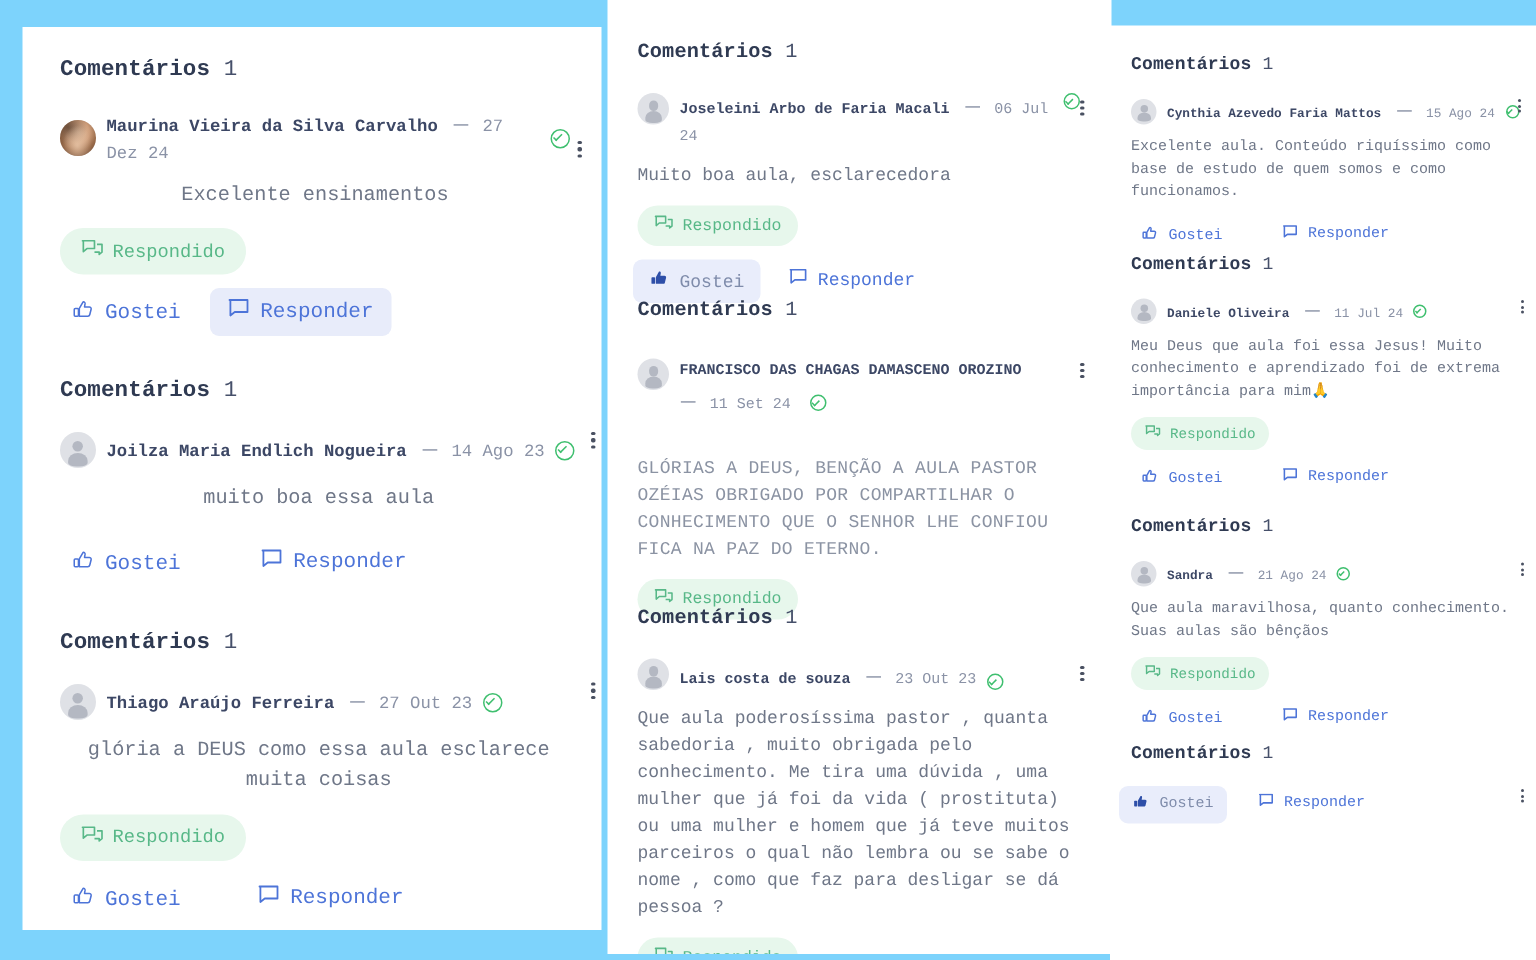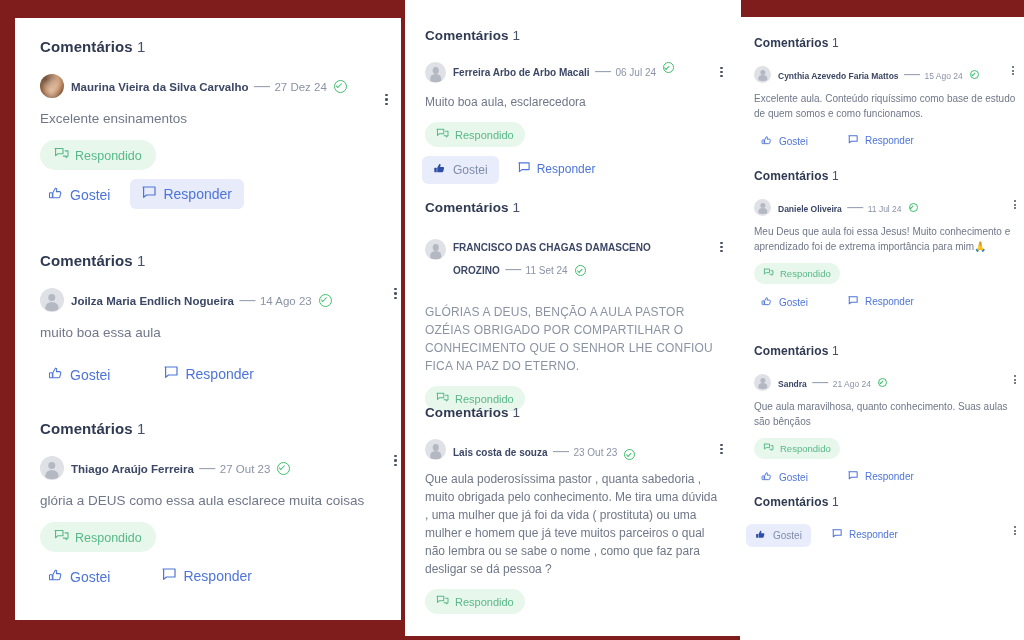--- a/index.html
+++ b/index.html
@@ -9,21 +9,22 @@
     height: 640px;
     background: #000000;
     font-family: "Liberation Sans", sans-serif;
     overflow: hidden;
   }
 
   #stage {
     position: relative;
     width: 1024px;
     height: 640px;
-    background: #7f1d1d;
+    background: #7dd3fc;
+    font-family: Liberation Mono, monospace;
   }
 
   
   .panel {
     position: absolute;
     background: #ffffff;
     overflow: hidden;
   }
   #panel-left   { left: 15px;  top: 18px; width: 386px; height: 602px; }
   #panel-mid    { left: 405px; top: 0px;  width: 336px; height: 636px; }
@@ -120,21 +121,21 @@
   }
 
   .comment-body {
     color: #6f7788;
     line-height: 1.5;
   }
   .comment-body.caps { color: #8b93a3; letter-spacing: .2px; margin-top: 23px; }
 
   .badge-respondido {
     display: inline-flex;
-    align-items: flex-end;
+    align-items: center;
     gap: 6px;
     background: #e7f7ec;
     color: #58b888;
     border-radius: 999px;
     white-space: nowrap;
   }
 
   .actions { display: flex; align-items: flex-start; }
 
   .act {
@@ -174,21 +175,21 @@
   #panel-left .act { font-size: 14px; padding: 7px 12px; }
   #panel-left .avatar { width: 24px; height: 24px; }
   #panel-left .verified { width: 13px; height: 13px; }
 
   #l-blk1 { position: absolute; left: 25px; top: 20px;  width: 340px; }
   #l-blk2 { position: absolute; left: 25px; top: 234px; width: 345px; }
   #l-blk3 { position: absolute; left: 25px; top: 402px; width: 345px; }
 
   #panel-left .comments-header { margin-bottom: 19px; }
   #panel-left .author-row { margin-bottom: 11px; }
-  #panel-left .comment-body { margin-bottom: 11px; }
+  #panel-left .comment-body { margin-bottom: 11px; text-align: center; }
   #panel-left .badge-respondido { margin-bottom: 9px; }
   #panel-left .actions { gap: 8px; margin-left: -4px; }
 
   #l-blk1 .kebab { right: -8px; top: 56px; width: 3px; height: 11px; }
   #l-blk2 .kebab { right: -12px; top: 36px; width: 3px; height: 11px; }
   #l-blk3 .kebab { right: -12px; top: 35px; width: 3px; height: 11px; }
   #panel-left .kebab i { width: 2.4px; height: 2.4px; }
 
   
   #panel-mid .comments-header { font-size: 13.5px; }
@@ -395,21 +396,21 @@
   <div class="panel" id="panel-mid">
 
     <div class="comment-block" id="m-blk1">
       <div class="comments-header">
         <span>Comentários</span>
         <span class="count">1</span>
       </div>
       <div class="author-row">
         <span class="avatar generic"></span>
         <span class="namewrap">
-          <span class="author-name">Ferreira Arbo de Arbo Macali</span>
+          <span class="author-name">Joseleini Arbo de Faria Macali</span>
           <span class="sep">—</span>
           <span class="date">06 Jul 24</span>
         </span>
         <span class="verified"></span>
       </div>
       <div class="comment-body">Muito boa aula, esclarecedora</div>
       <div class="badge-respondido">
         <span class="ico">
           <svg width="13" height="11" viewBox="0 0 16 14">
               <path d="M1 1.6h8.6v5.6H4.2L1.6 9.4V1.6z" fill="none" stroke="#58b888" stroke-width="1.3" stroke-linejoin="round"></path>

